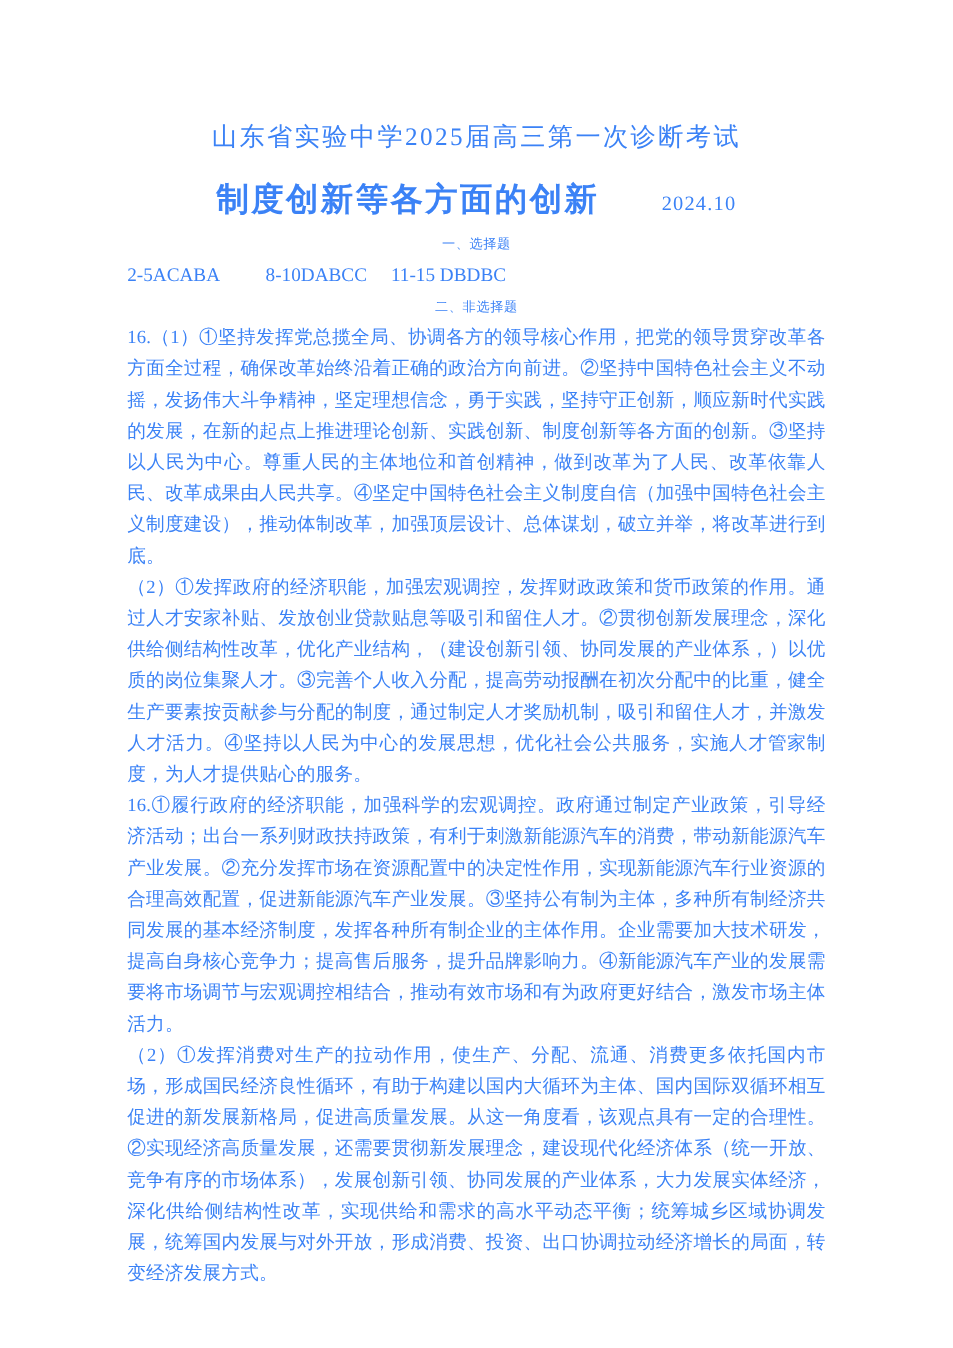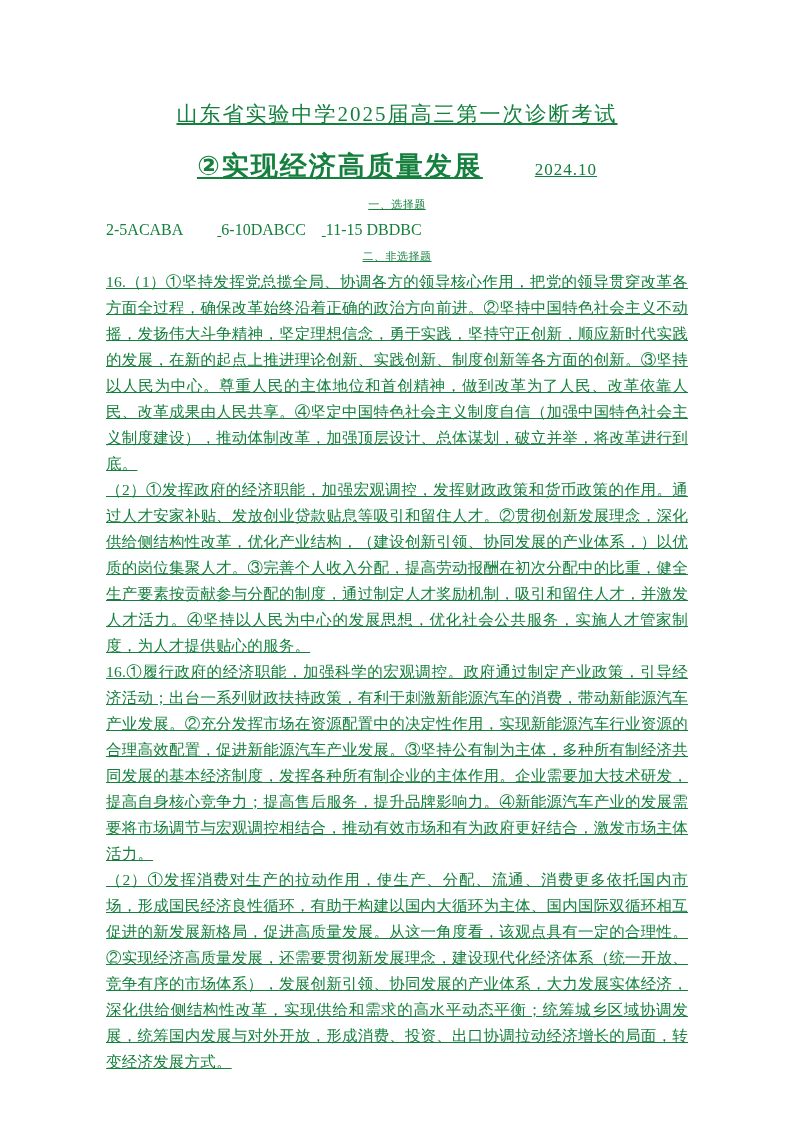--- a/index.html
+++ b/index.html
@@ -2,25 +2,24 @@
 <html lang="zh"><head>
 <meta charset="utf-8">
 <style>
   * { margin: 0; padding: 0; box-sizing: border-box; }
   html, body { background: #ffffff; }
   .page {
     width: 794px;
     height: 1123px;
     margin: 0 auto;
     background: #ffffff;
-    color: #15803d;
+    color: #3b82f6;
     font-family: "Liberation Serif", "DejaVu Serif", serif;
     overflow: hidden;
     position: relative;
-    text-decoration: underline;
   }
   .content {
     padding: 100px 106px 0 106px;
   }
   .doc-title {
     text-align: center;
     font-size: 21px;
     font-weight: 400;
     letter-spacing: 2px;
     line-height: 28px;
@@ -70,29 +69,29 @@
 </style>
 </head>
 <body>
 
 <div class="page">
   <div class="content">
 
     <h1 class="doc-title">山东省实验中学2025届高三第一次诊断考试</h1>
 
     <div class="subtitle-row">
-      <h2 class="answers-title">②实现经济高质量发展</h2>
+      <h2 class="answers-title">制度创新等各方面的创新</h2>
       <span class="exam-date">2024.10</span>
     </div>
 
     <div class="section-heading">一、选择题</div>
 
     <div class="answer-line">
       <span class="answer-group g1">2-5ACABA</span>
-      <span class="answer-group g2">6-10DABCC</span>
+      <span class="answer-group g2">8-10DABCC</span>
       <span class="answer-group g3">11-15 DBDBC</span>
     </div>
 
     <div class="section-heading">二、非选择题</div>
 
     <p class="para">16.（1）①坚持发挥党总揽全局、协调各方的领导核心作用，把党的领导贯穿改革各方面全过程，确保改革始终沿着正确的政治方向前进。②坚持中国特色社会主义不动摇，发扬伟大斗争精神，坚定理想信念，勇于实践，坚持守正创新，顺应新时代实践的发展，在新的起点上推进理论创新、实践创新、制度创新等各方面的创新。③坚持以人民为中心。尊重人民的主体地位和首创精神，做到改革为了人民、改革依靠人民、改革成果由人民共享。④坚定中国特色社会主义制度自信（加强中国特色社会主义制度建设），推动体制改革，加强顶层设计、总体谋划，破立并举，将改革进行到底。</p>
 
     <p class="para">（2）①发挥政府的经济职能，加强宏观调控，发挥财政政策和货币政策的作用。通过人才安家补贴、发放创业贷款贴息等吸引和留住人才。②贯彻创新发展理念，深化供给侧结构性改革，优化产业结构，（建设创新引领、协同发展的产业体系，）以优质的岗位集聚人才。③完善个人收入分配，提高劳动报酬在初次分配中的比重，健全生产要素按贡献参与分配的制度，通过制定人才奖励机制，吸引和留住人才，并激发人才活力。④坚持以人民为中心的发展思想，优化社会公共服务，实施人才管家制度，为人才提供贴心的服务。</p>
 
     <p class="para">16.①履行政府的经济职能，加强科学的宏观调控。政府通过制定产业政策，引导经济活动；出台一系列财政扶持政策，有利于刺激新能源汽车的消费，带动新能源汽车产业发展。②充分发挥市场在资源配置中的决定性作用，实现新能源汽车行业资源的合理高效配置，促进新能源汽车产业发展。③坚持公有制为主体，多种所有制经济共同发展的基本经济制度，发挥各种所有制企业的主体作用。企业需要加大技术研发，提高自身核心竞争力；提高售后服务，提升品牌影响力。④新能源汽车产业的发展需要将市场调节与宏观调控相结合，推动有效市场和有为政府更好结合，激发市场主体活力。</p>

